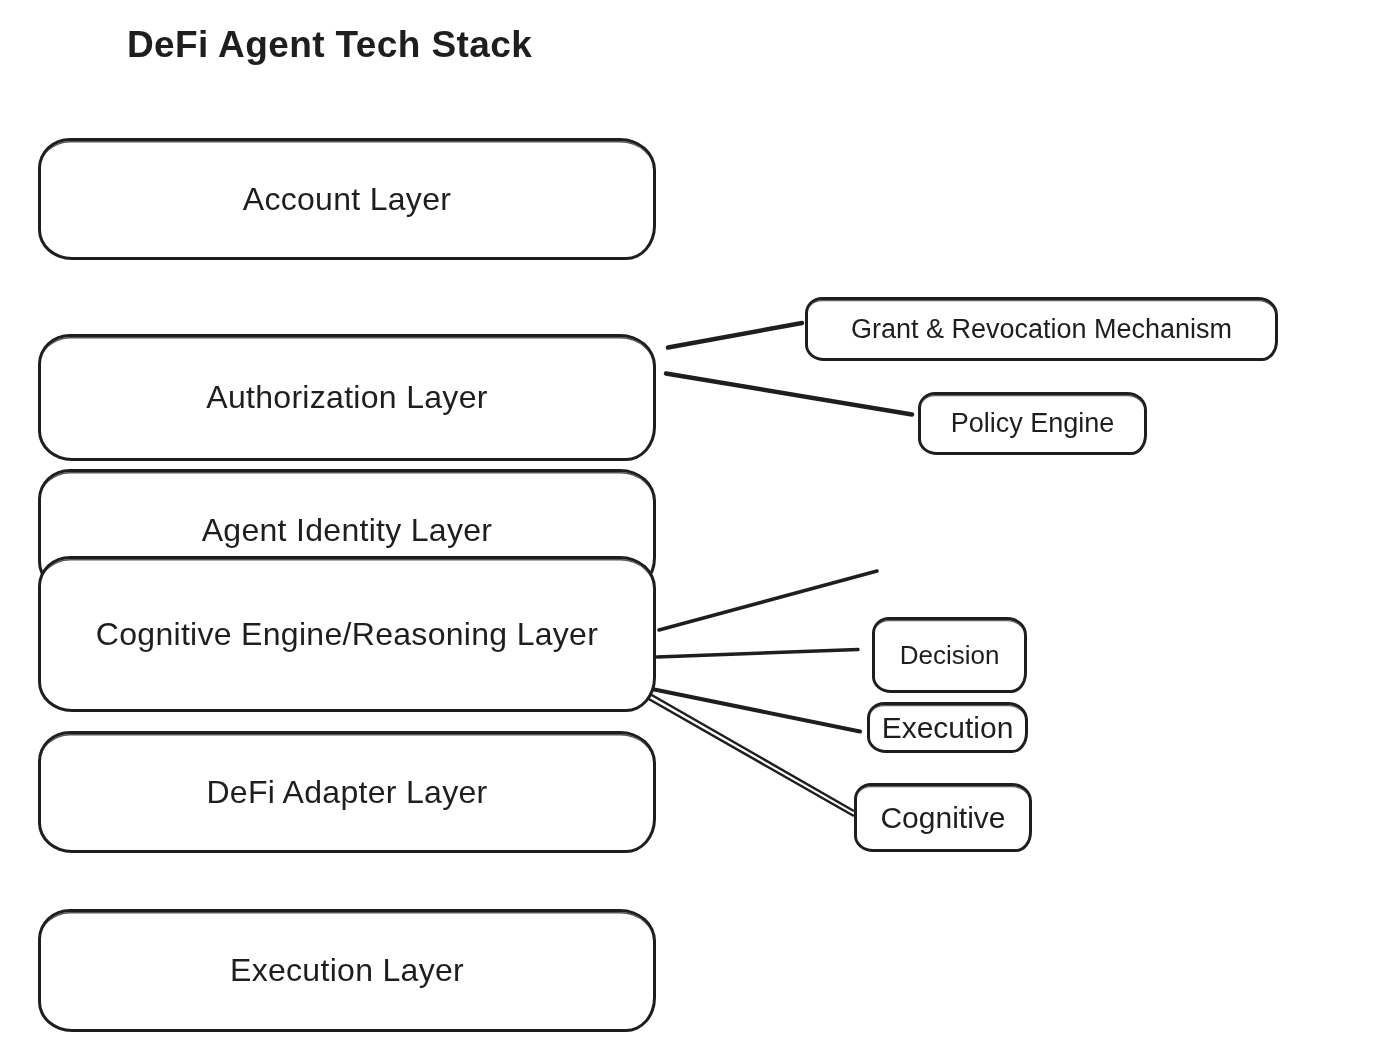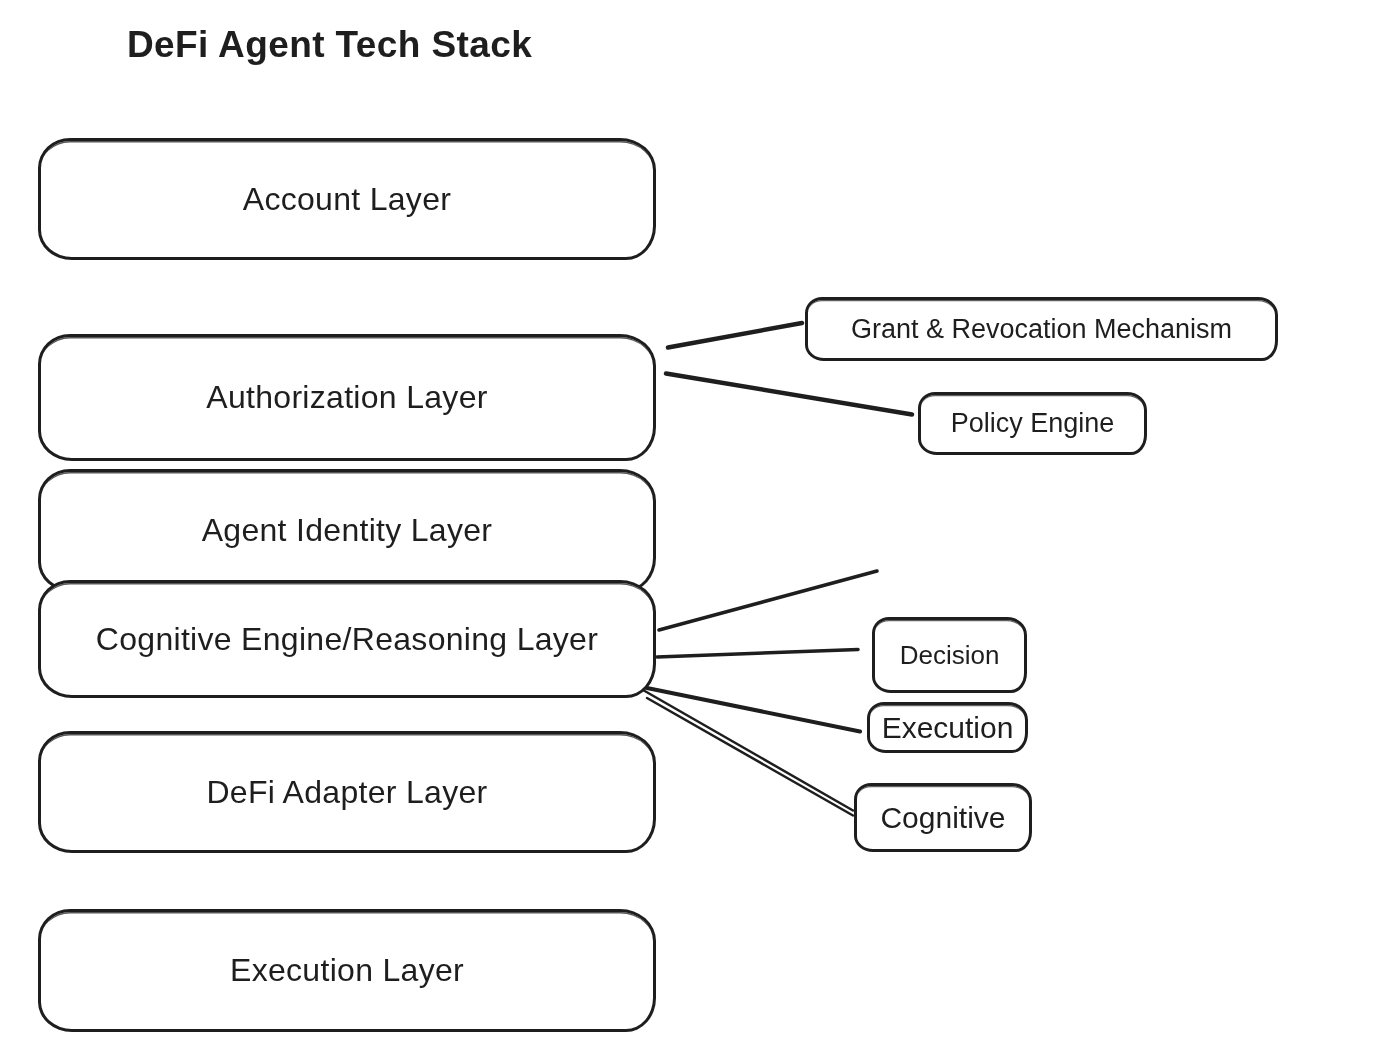--- a/index.html
+++ b/index.html
@@ -48,21 +48,21 @@
     width: 618px;
     font-size: 32px;
     font-weight: 500;
     letter-spacing: 0.3px;
     border-radius: 32px 36px 30px 34px / 30px 32px 34px 30px;
     box-shadow: inset 0 3px 0 -1.5px rgba(30,30,30,0.75);
   }
   #L-account      { top: 138px; height: 122px; }
   #L-authorization{ top: 291px; height: 127px; margin-top: 43px; }
   #L-identity     { top: 437px; height: 123px; margin-top: 32px; }
-  #L-cognitive    { top: 580px; height: 118px; }
+  #L-cognitive    { top: 556px; height: 156px; }
   #L-adapter      { top: 731px; height: 122px; }
   #L-execution    { top: 909px; height: 123px; }
 
   .detail {
     font-weight: 500;
     border-radius: 17px 20px 16px 19px / 16px 18px 20px 16px;
     box-shadow: inset 0 2.5px 0 -1.25px rgba(30,30,30,0.7);
   }
   #D-grant      { left: 805px; top: 297px; width: 473px; height: 64px; font-size: 27px; }
   #D-policy     { left: 918px; top: 392px; width: 229px; height: 63px; font-size: 27px; }

